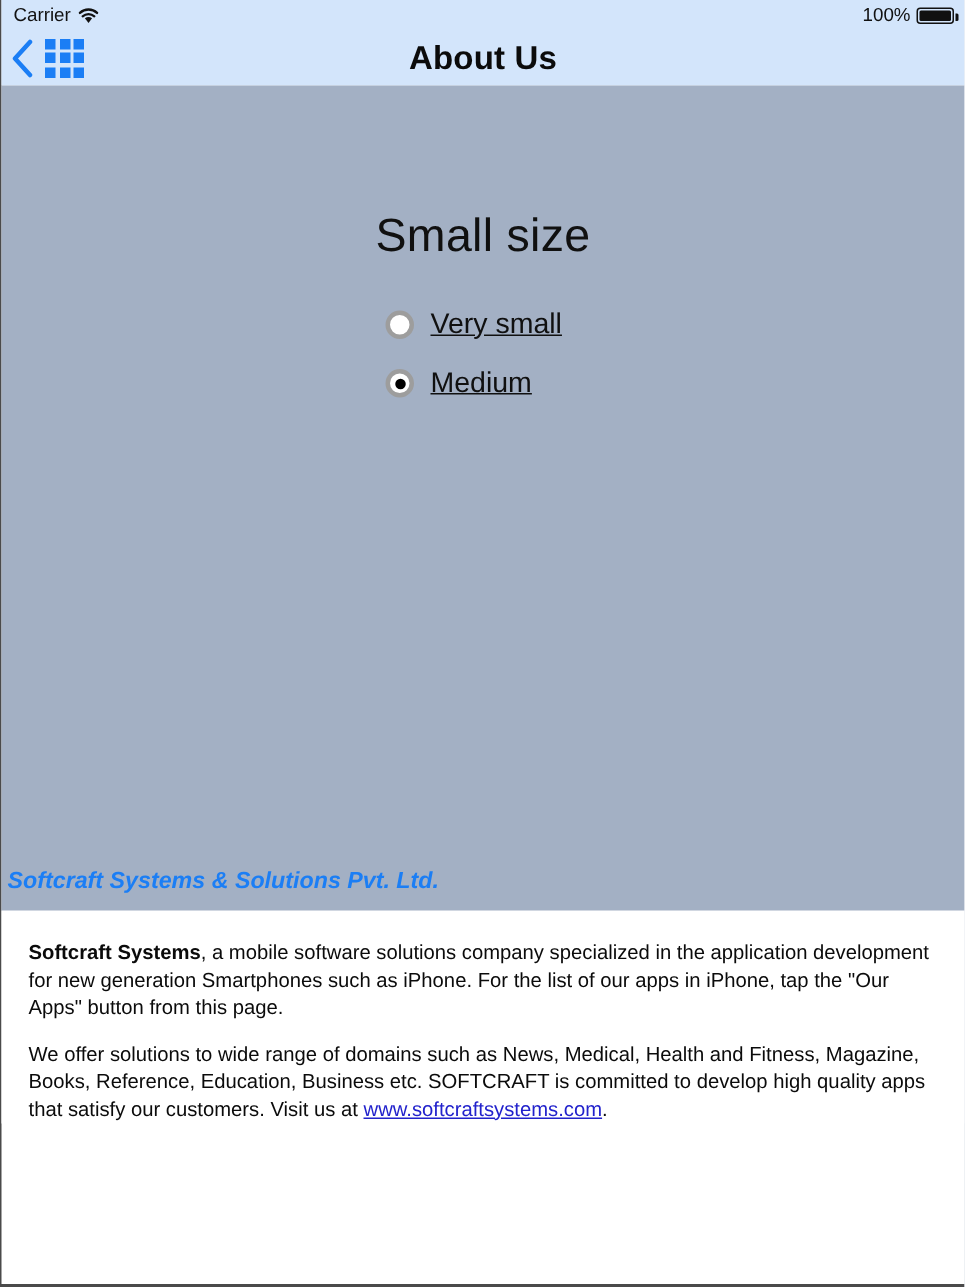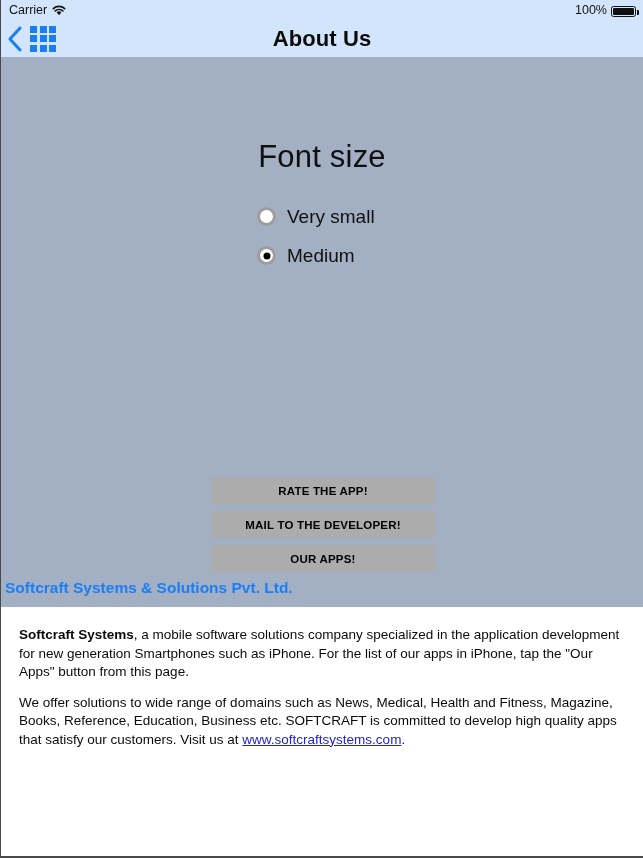--- a/index.html
+++ b/index.html
@@ -41,21 +41,21 @@
   .status-center {
     position: absolute;
     left: 0; right: 0;
     text-align: center;
     font-weight: 400;
   }
   .status-right {
     position: absolute;
     right: 7px;
     display: flex;
-    align-items: flex-end;
+    align-items: center;
     gap: 4px;
   }
   .wifi-icon { display: block; }
   .battery {
     display: inline-block;
     position: relative;
     width: 25px;
     height: 11px;
     border: 1.4px solid #111;
     border-radius: 2.5px;
@@ -162,20 +162,21 @@
     left: 50%; top: 50%;
     transform: translate(-50%, -50%);
     width: 7px;
     height: 7px;
     border-radius: 50%;
     background: #000000;
   }
   .radio-label {
     font-size: 19px;
     color: #101010;
+    text-decoration: underline;
   }
 
   
   .buttons {
     position: absolute;
     left: 210px;
     top: 420px;
     width: 224px;
   }
   .action-button {
@@ -194,20 +195,21 @@
   }
 
   
   .company-heading {
     position: absolute;
     left: 4px;
     bottom: 10px;
     font-size: 15.5px;
     font-weight: bold;
     color: #1b7ef5;
+    font-style: italic;
   }
 
   
   .content {
     background: #ffffff;
     padding: 7px 6px 0 6px;
     font-size: 13.5px;
     line-height: 18.5px;
     color: #0b0b0b;
   }
@@ -259,38 +261,33 @@
         <i></i>
         <i></i>
         <i></i>
       </span>
     </div>
     <div class="nav-title">About Us</div>
   </div>
 
   <div class="main">
 
-    <div class="font-size-title">Font size</div>
+    <div class="font-size-title">Small size</div>
 
     <div class="radio-list">
       <div class="radio-row">
         <span class="radio"></span>
         <span class="radio-label">Very small</span>
       </div>
       <div class="radio-row">
         <span class="radio checked"></span>
         <span class="radio-label">Medium</span>
       </div>
     </div>
 
-    <div class="buttons">
-      <button class="action-button">RATE THE APP!</button>
-      <button class="action-button">MAIL TO THE DEVELOPER!</button>
-      <button class="action-button">OUR APPS!</button>
-    </div>
 
     <div class="company-heading">Softcraft Systems &amp; Solutions Pvt. Ltd.</div>
   </div>
 
   <div class="content">
     <p><b>Softcraft Systems</b><span>, a mobile software solutions company specialized in the application development for new generation Smartphones such as iPhone. For the list of our apps in iPhone, tap the "Our Apps" button from this page.</span></p>
     <p><span>We offer solutions to wide range of domains such as News, Medical, Health and Fitness, Magazine, Books, Reference, Education, Business etc. SOFTCRAFT is committed to develop high quality apps that satisfy our customers. Visit us at </span><a href="#">www.softcraftsystems.com</a><span>.</span></p>
   </div>
 
 </div>

